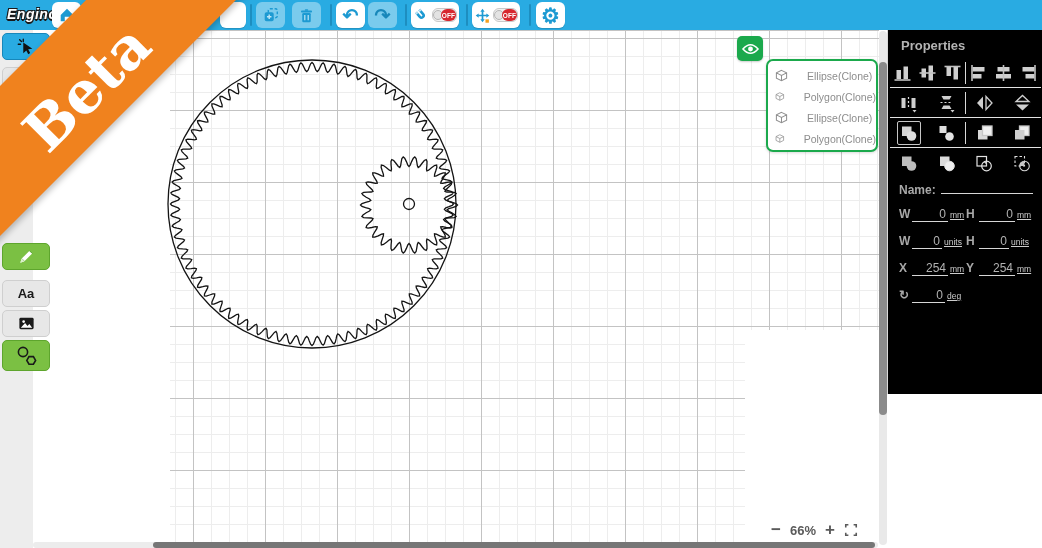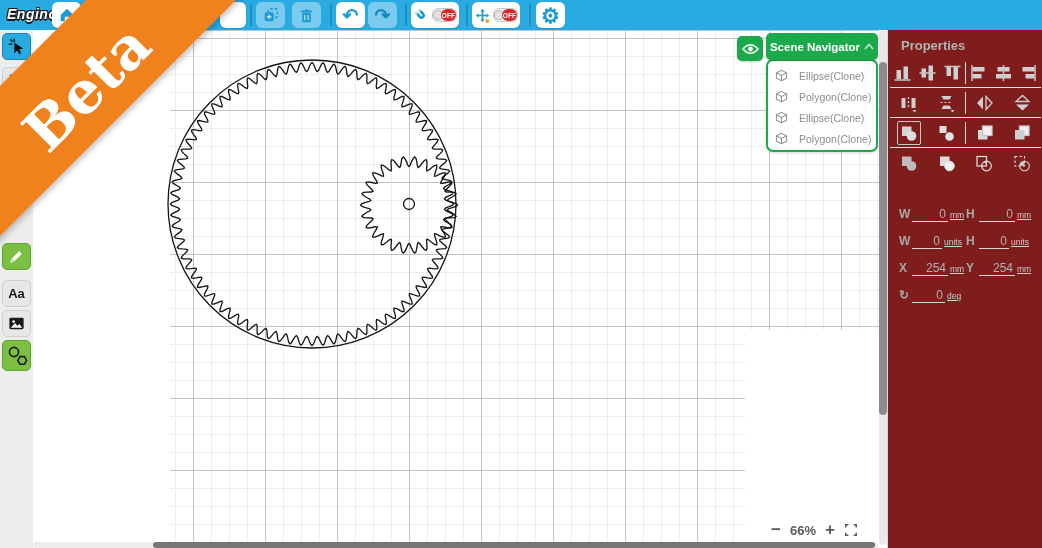--- a/index.html
+++ b/index.html
@@ -27,21 +27,21 @@
 
   
   .ribbon{position:absolute;left:-150px;top:28px;width:460px;height:106px;background:#F0821E;
           transform:rotate(-45deg);z-index:60;box-shadow:0 3px 6px rgba(0,0,0,.25);
           text-align:center;}
   .ribbon span{display:inline-block;margin-top:34px;color:#fff;font-family:"DejaVu Serif",serif;
           font-weight:bold;font-size:58px;line-height:58px;}
 
   
   .sidebar{position:absolute;left:0;top:30px;width:33px;height:518px;background:#ededed;z-index:30;}
-  .sbtn{position:absolute;left:2px;width:29px;height:27px;border-radius:5px;background:#e7e7e7;
+  .sbtn{position:absolute;left:2px;width:48px;height:27px;border-radius:5px;background:#e7e7e7;
         border:1px solid #cfcfcf;box-sizing:border-box;display:flex;align-items:center;justify-content:center;}
   .sbtn.active{background:#29ABE2;border-color:#1787ba;}
   .sbtn.green{background:#7BC043;border-color:#5ea52d;}
   .aa{font-size:13px;font-weight:bold;color:#1a1a1a;}
 
   
   .canvas{position:absolute;left:33px;top:30px;width:846px;height:518px;background:#fff;overflow:hidden;}
   .grid{position:absolute;left:137px;top:0;width:709px;height:512px;
     background-image:
       repeating-linear-gradient(to right,#c3c3c3 0 1px,transparent 1px 72px),
@@ -64,25 +64,25 @@
   .hscroll .thumb{position:absolute;left:120px;top:0;width:722px;height:6px;background:#767676;border-radius:3px;}
 
   
   .eye-btn{position:absolute;left:737px;top:36px;width:26px;height:25px;background:#1BA94C;border-radius:5px;
            display:flex;align-items:center;justify-content:center;z-index:25;box-shadow:0 1px 2px rgba(0,0,0,.2);}
   .scene-head{position:absolute;left:766px;top:33px;width:112px;height:27px;background:#1BA94C;border-radius:5px;
            display:flex;align-items:center;justify-content:center;gap:4px;z-index:26;box-shadow:0 1px 2px rgba(0,0,0,.2);}
   .scene-head .t{color:#fff;font-size:11.5px;font-weight:bold;}
   .scene-panel{position:absolute;left:766px;top:59px;width:112px;height:93px;background:#fff;border:2px solid #1BA94C;
            border-radius:7px;box-sizing:border-box;z-index:25;padding-top:4px;box-shadow:0 1px 3px rgba(0,0,0,.15);}
-  .scene-item{display:flex;align-items:center;gap:11px;height:21px;padding-left:7px;}
+  .scene-item{display:flex;align-items:center;gap:19px;height:21px;padding-left:7px;}
   .scene-item .lbl{font-size:10.5px;color:#8d8d8d;}
 
   
-  .props{position:absolute;left:887px;top:30px;width:155px;height:519px;background:#7f1d1d;
+  .props{position:absolute;left:887px;top:30px;width:155px;height:364px;background:#000000;
          border-left:1px solid #d9d9d9;box-sizing:border-box;z-index:10;}
   .props-title{position:absolute;left:13px;top:8px;font-size:13px;font-weight:bold;color:#b3b3b3;}
   .itable{position:absolute;left:2px;top:28px;width:151px;}
   .irow{display:flex;border-bottom:1px solid #e3e3e3;height:29px;align-items:center;}
   .icell{flex:1;display:flex;align-items:center;justify-content:center;height:100%;}
   .gsep{width:1px;height:22px;background:#d8d8d8;}
   .selbox{border:1px solid #c6c6c6;border-radius:2px;padding:1px;display:flex;}
   .prow{position:absolute;left:11px;width:134px;display:flex;align-items:baseline;height:18px;}
   .plab{font-size:12px;font-weight:bold;color:#a8a8a8;width:13px;}
   .pline{flex:1;border-bottom:1px solid #d6d6d6;text-align:right;font-size:12px;color:#b2b2b2;
@@ -234,26 +234,20 @@
     <div class="thumb"></div>
   </div>
 
   <div class="eye-btn">
     <svg width="17" height="12" viewBox="0 0 18 12">
       <path d="M1 6 Q9 -3 17 6 Q9 15 1 6 Z" fill="none" stroke="#fff" stroke-width="1.6"></path>
       <circle cx="9" cy="6" r="2.6" fill="#fff"></circle>
     </svg>
   </div>
 
-  <div class="scene-head">
-    <span class="t">Scene Navigator</span>
-    <svg width="10" height="7" viewBox="0 0 10 7">
-      <path d="M1 6 L5 1.5 L9 6" fill="none" stroke="#b9e4c6" stroke-width="1.8"></path>
-    </svg>
-  </div>
 
   <div class="scene-panel">
     <div class="scene-item">
       <svg width="13" height="13" viewBox="0 0 14 14">
         <path d="M7 1.5 L12.5 4.2 V9.8 L7 12.5 L1.5 9.8 V4.2 Z M1.5 4.2 L7 7 L12.5 4.2 M7 7 V12.5" fill="none" stroke="#8f8f8f" stroke-width="1.1"></path>
       </svg>
       <span class="lbl">Ellipse(Clone)</span>
     </div>
     <div class="scene-item">
       <svg width="13" height="13" viewBox="0 0 14 14">
@@ -411,20 +405,24 @@
         <div class="icell">
           <svg width="20" height="20" viewBox="0 0 20 20">
             <rect x="3" y="3.5" width="9.5" height="9.5" fill="none" stroke="#e0e0e0" stroke-width="1.1" stroke-dasharray="2.5 2"></rect>
             <circle cx="12.5" cy="13" r="4.8" fill="none" stroke="#d6d6d6" stroke-width="1.1"></circle>
             <path d="M12.5 8.2 A4.8 4.8 0 0 0 7.7 13 H12.5 Z" fill="#c6c6c6"></path>
             </svg>
         </div>
       </div>
     </div>
 
+    <div class="prow" style="top:153px">
+      <span class="plab" style="width:42px">Name:</span>
+      <span class="pline"></span>
+    </div>
 
     <div class="prow" style="top:177px">
       <span class="plab">W</span>
       <span class="pline">0</span>
       <span class="punit mm">mm</span>
       <span class="plab">H</span>
       <span class="pline">0</span>
       <span class="punit mm">mm</span>
     </div>
 

